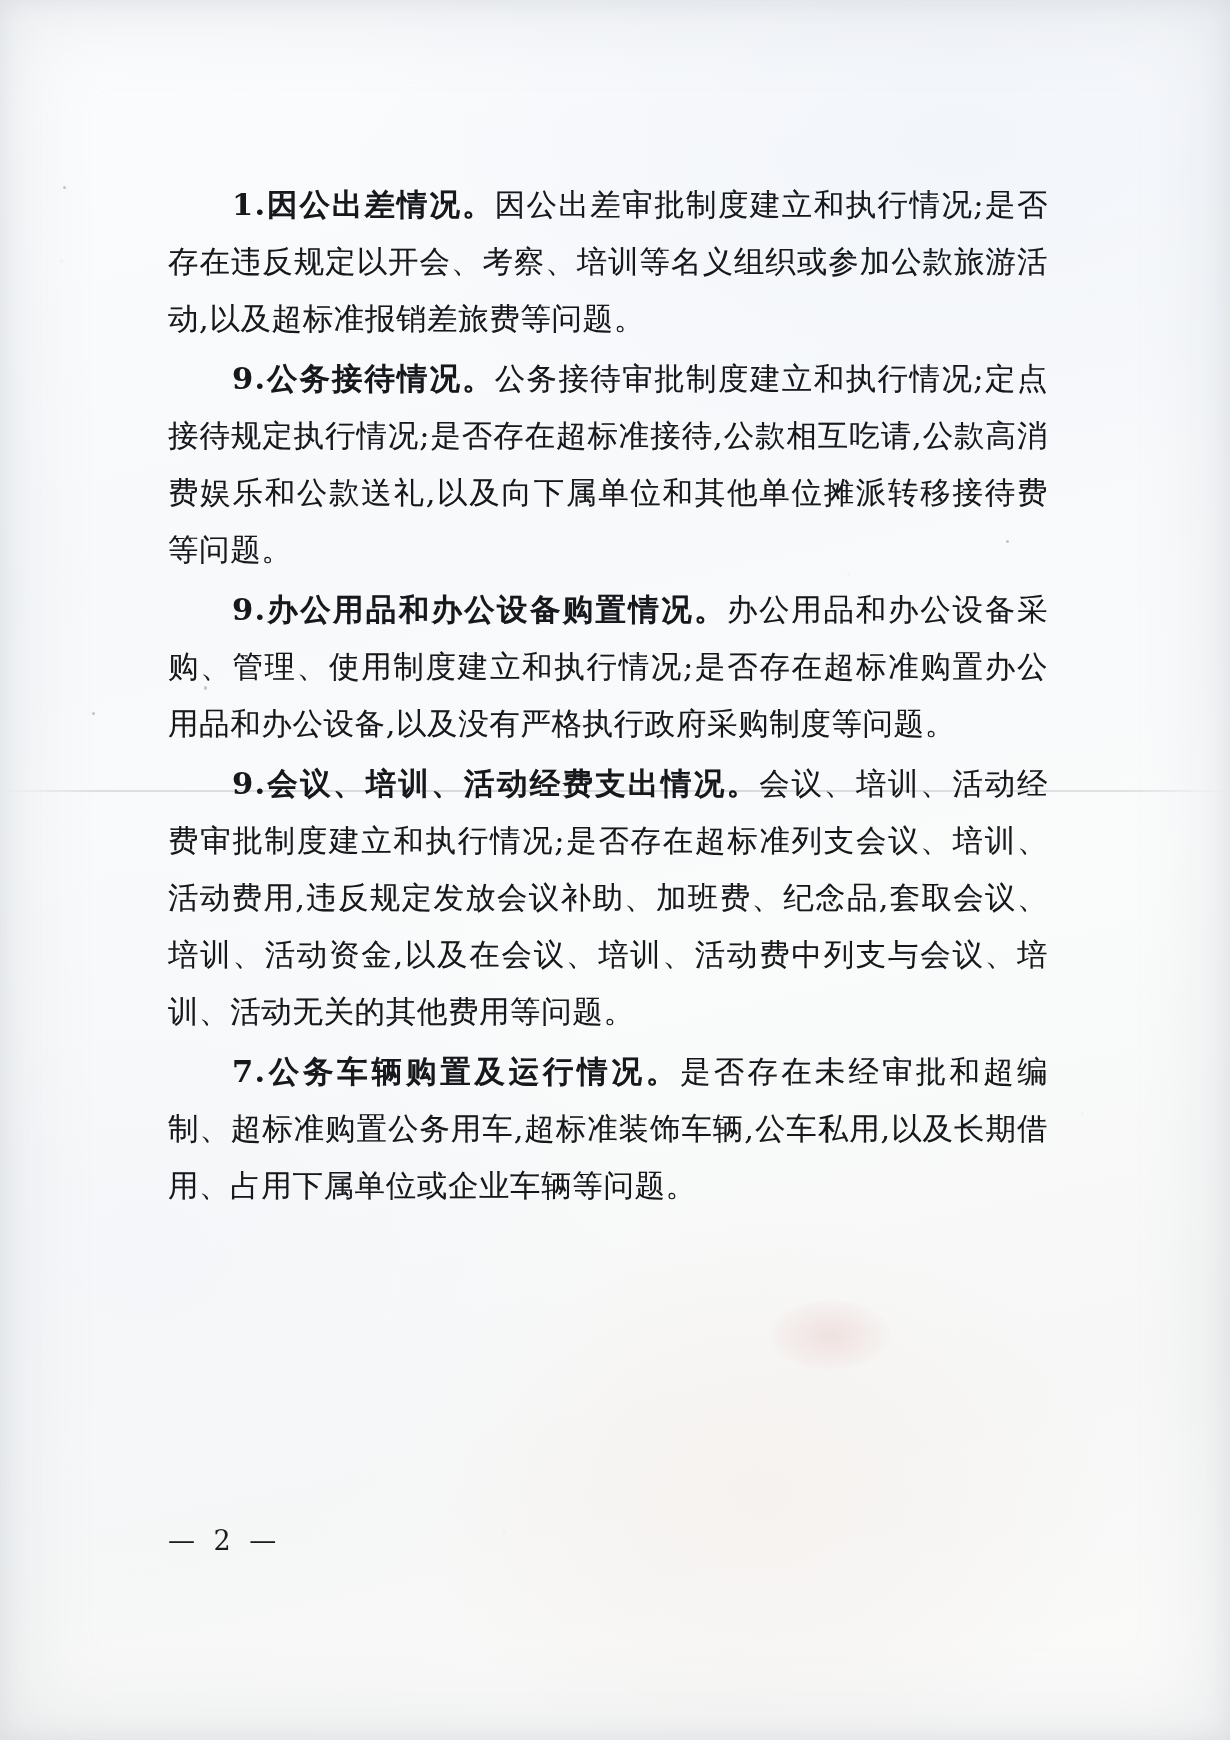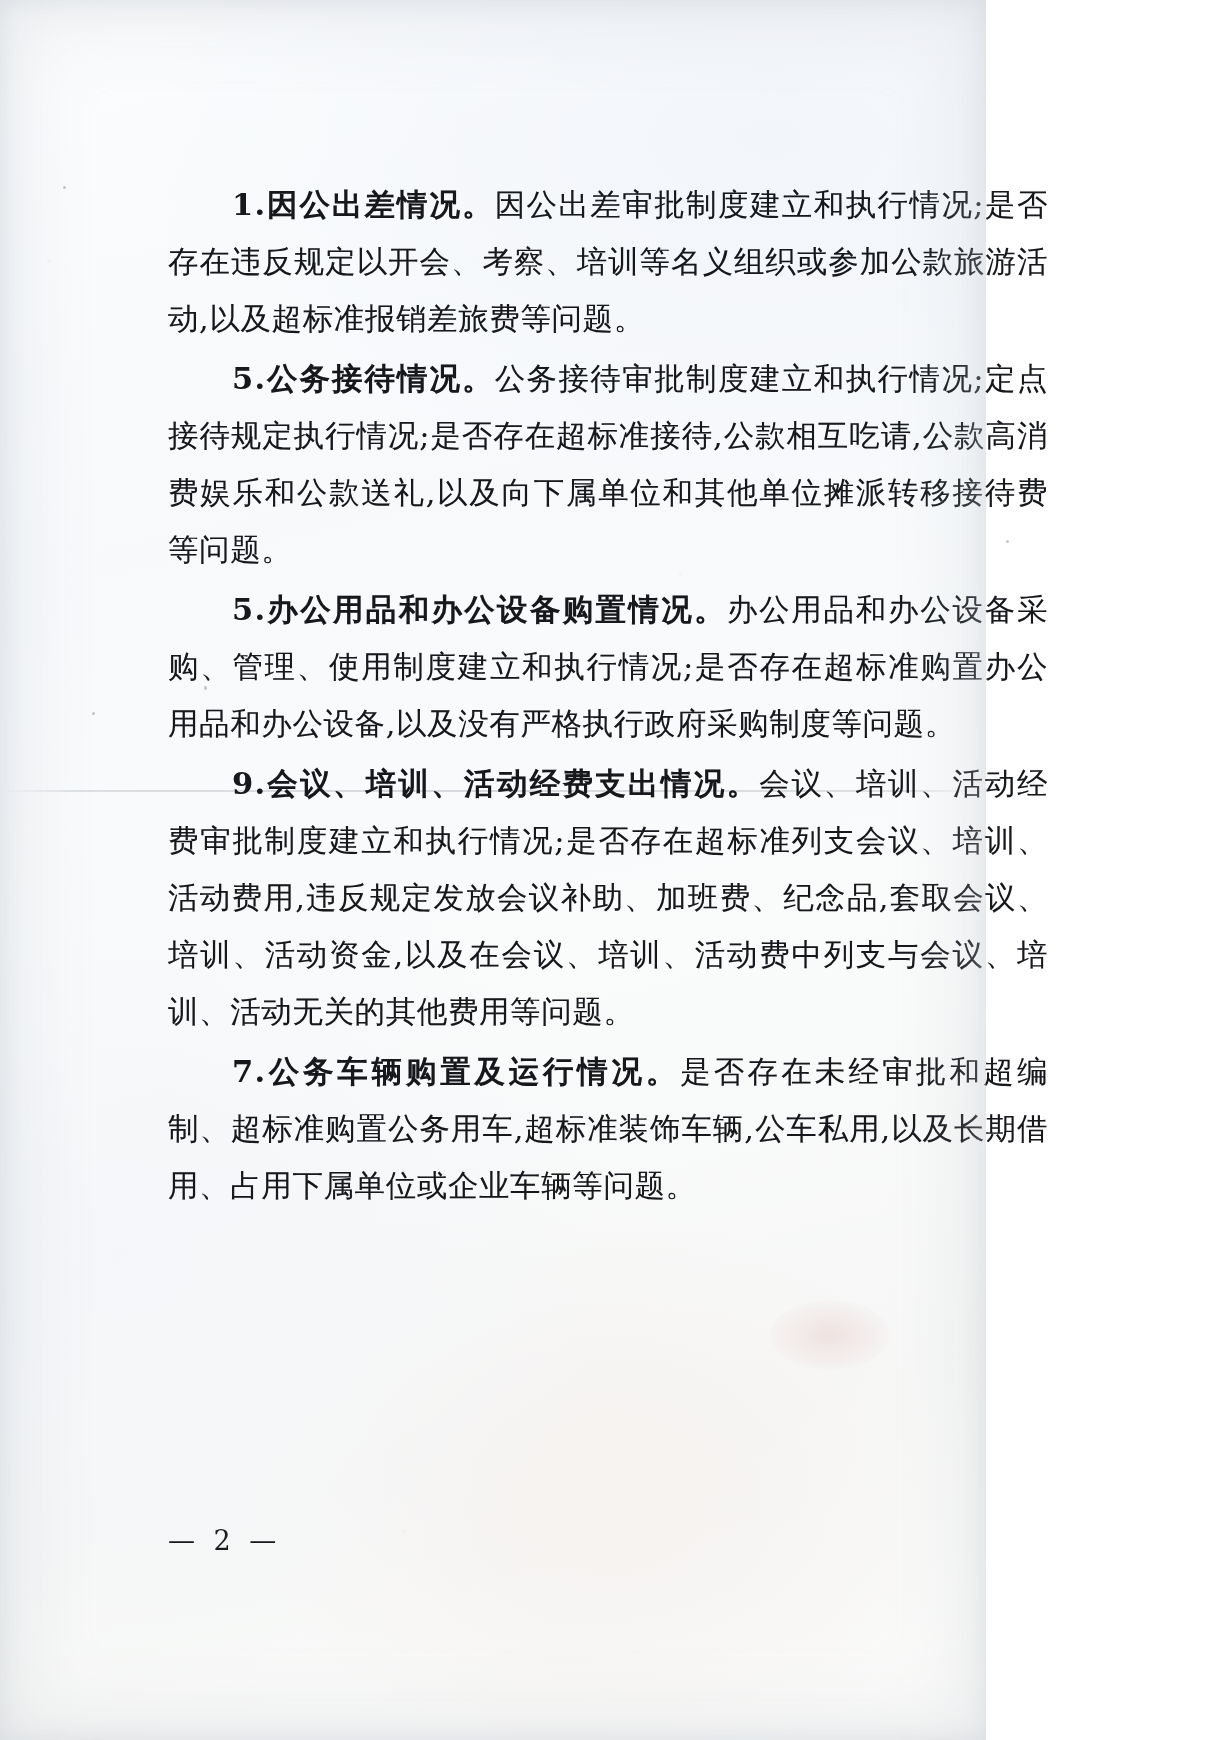--- a/index.html
+++ b/index.html
@@ -10,21 +10,21 @@
     width: 1230px;
     height: 1740px;
     background: #ffffff;
     font-family: "DejaVu Serif", "Liberation Serif", serif;
     overflow: hidden;
   }
 
   
   .page {
     position: relative;
-    width: 986px;
+    width: 1230px;
     height: 1740px;
     background:
       radial-gradient(ellipse 900px 500px at 78% 8%, #f2f5fa 0%, rgba(242,245,250,0) 70%),
       radial-gradient(ellipse 700px 600px at 12% 72%, #f4f6f9 0%, rgba(244,246,249,0) 72%),
       radial-gradient(ellipse 500px 400px at 62% 86%, #f6f2f0 0%, rgba(246,242,240,0) 70%),
       linear-gradient(168deg, #fbfcfd 0%, #f7f9fb 30%, #fafbfb 55%, #f6f7f6 80%, #fbfbfa 100%);
   }
 
   
   .page::before {
@@ -131,23 +131,23 @@
 
   <div class="speck" style="left:63px;top:186px;width:3px;height:3px;"></div>
   <div class="speck" style="left:204px;top:686px;width:3px;height:4px;"></div>
   <div class="speck" style="left:92px;top:712px;width:3px;height:3px;"></div>
   <div class="speck" style="left:1006px;top:540px;width:3px;height:3px;"></div>
 
   <div class="content">
 
     <p class="para"><span class="lead">1.因公出差情况。</span><span>因公出差审批制度建立和执行情况;是否存在违反规定以开会、考察、培训等名义组织或参加公款旅游活动,以及超标准报销差旅费等问题。</span></p>
 
-    <p class="para"><span class="lead">5.公务接待情况。</span><span>公务接待审批制度建立和执行情况;定点接待规定执行情况;是否存在超标准接待,公款相互吃请,公款高消费娱乐和公款送礼,以及向下属单位和其他单位摊派转移接待费等问题。</span></p>
+    <p class="para"><span class="lead">9.公务接待情况。</span><span>公务接待审批制度建立和执行情况;定点接待规定执行情况;是否存在超标准接待,公款相互吃请,公款高消费娱乐和公款送礼,以及向下属单位和其他单位摊派转移接待费等问题。</span></p>
 
-    <p class="para"><span class="lead">5.办公用品和办公设备购置情况。</span><span>办公用品和办公设备采购、管理、使用制度建立和执行情况;是否存在超标准购置办公用品和办公设备,以及没有严格执行政府采购制度等问题。</span></p>
+    <p class="para"><span class="lead">9.办公用品和办公设备购置情况。</span><span>办公用品和办公设备采购、管理、使用制度建立和执行情况;是否存在超标准购置办公用品和办公设备,以及没有严格执行政府采购制度等问题。</span></p>
 
 
     <p class="para"><span class="lead">9.会议、培训、活动经费支出情况。</span><span>会议、培训、活动经费审批制度建立和执行情况;是否存在超标准列支会议、培训、活动费用,违反规定发放会议补助、加班费、纪念品,套取会议、培训、活动资金,以及在会议、培训、活动费中列支与会议、培训、活动无关的其他费用等问题。</span></p>
 
     <p class="para"><span class="lead">7.公务车辆购置及运行情况。</span><span>是否存在未经审批和超编制、超标准购置公务用车,超标准装饰车辆,公车私用,以及长期借用、占用下属单位或企业车辆等问题。</span></p>
 
   </div>
 
   <div class="footer">
     <span class="page-number">— 2 —</span>

